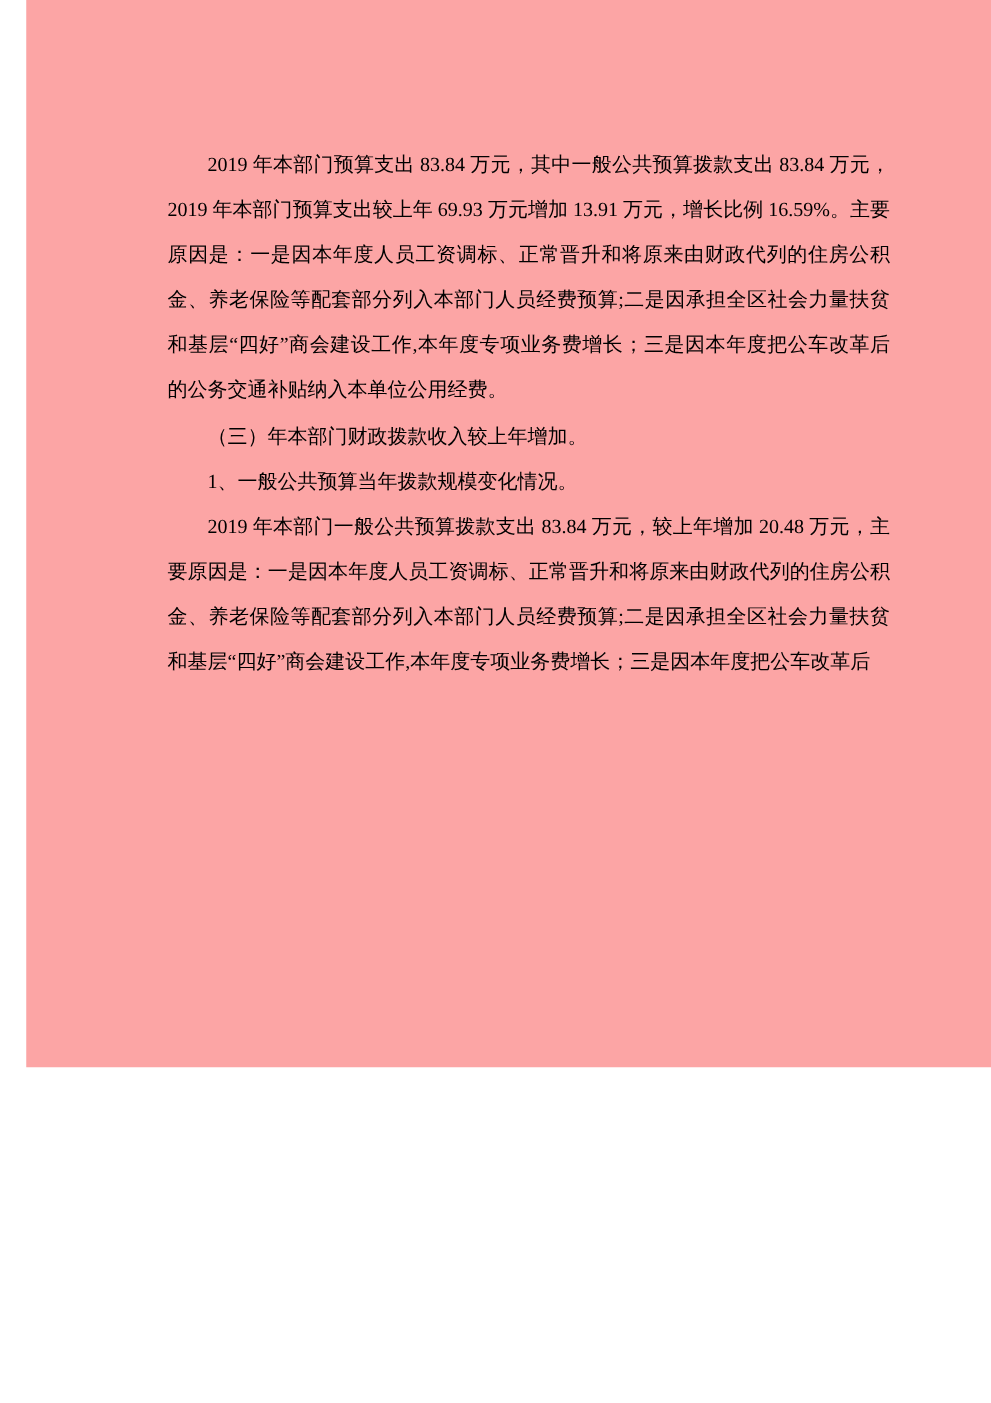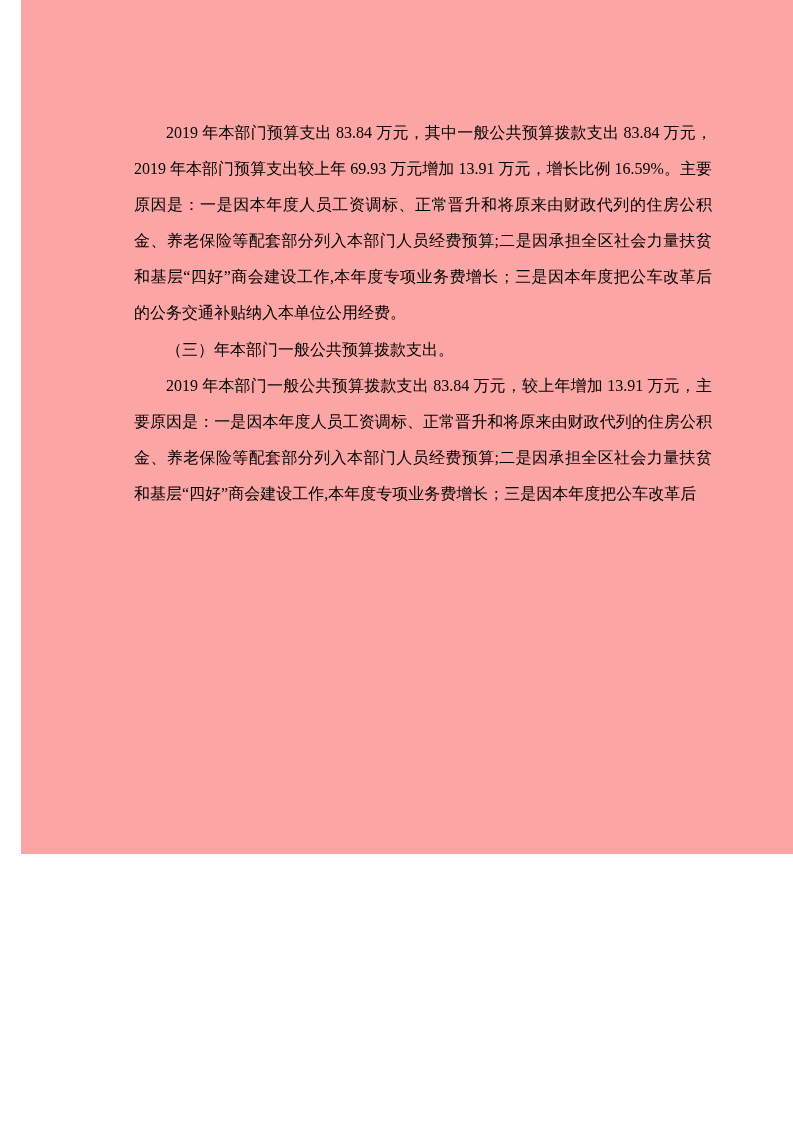--- a/index.html
+++ b/index.html
@@ -31,16 +31,17 @@
     padding: 0;
     text-indent: 2em;
   }
 </style>
 </head>
 <body>
 
 <div class="page">
   <div class="text-block">
       <p class="para">2019 年本部门预算支出 83.84 万元，其中一般公共预算拨款支出 83.84 万元，2019 年本部门预算支出较上年 69.93 万元增加 13.91 万元，增长比例 16.59%。主要原因是：一是因本年度人员工资调标、正常晋升和将原来由财政代列的住房公积金、养老保险等配套部分列入本部门人员经费预算;二是因承担全区社会力量扶贫和基层“四好”商会建设工作,本年度专项业务费增长；三是因本年度把公车改革后的公务交通补贴纳入本单位公用经费。</p>
-      <p class="para">（三）年本部门一般公共预算拨款支出。</p>
-      <p class="para">2019 年本部门一般公共预算拨款支出 83.84 万元，较上年增加 13.91 万元，主要原因是：一是因本年度人员工资调标、正常晋升和将原来由财政代列的住房公积金、养老保险等配套部分列入本部门人员经费预算;二是因承担全区社会力量扶贫和基层“四好”商会建设工作,本年度专项业务费增长；三是因本年度把公车改革后</p>
+      <p class="para">（三）年本部门财政拨款收入较上年增加。</p>
+      <p class="para">1、一般公共预算当年拨款规模变化情况。</p>
+      <p class="para">2019 年本部门一般公共预算拨款支出 83.84 万元，较上年增加 20.48 万元，主要原因是：一是因本年度人员工资调标、正常晋升和将原来由财政代列的住房公积金、养老保险等配套部分列入本部门人员经费预算;二是因承担全区社会力量扶贫和基层“四好”商会建设工作,本年度专项业务费增长；三是因本年度把公车改革后</p>
     </div>
 </div>
 
 </body></html>

